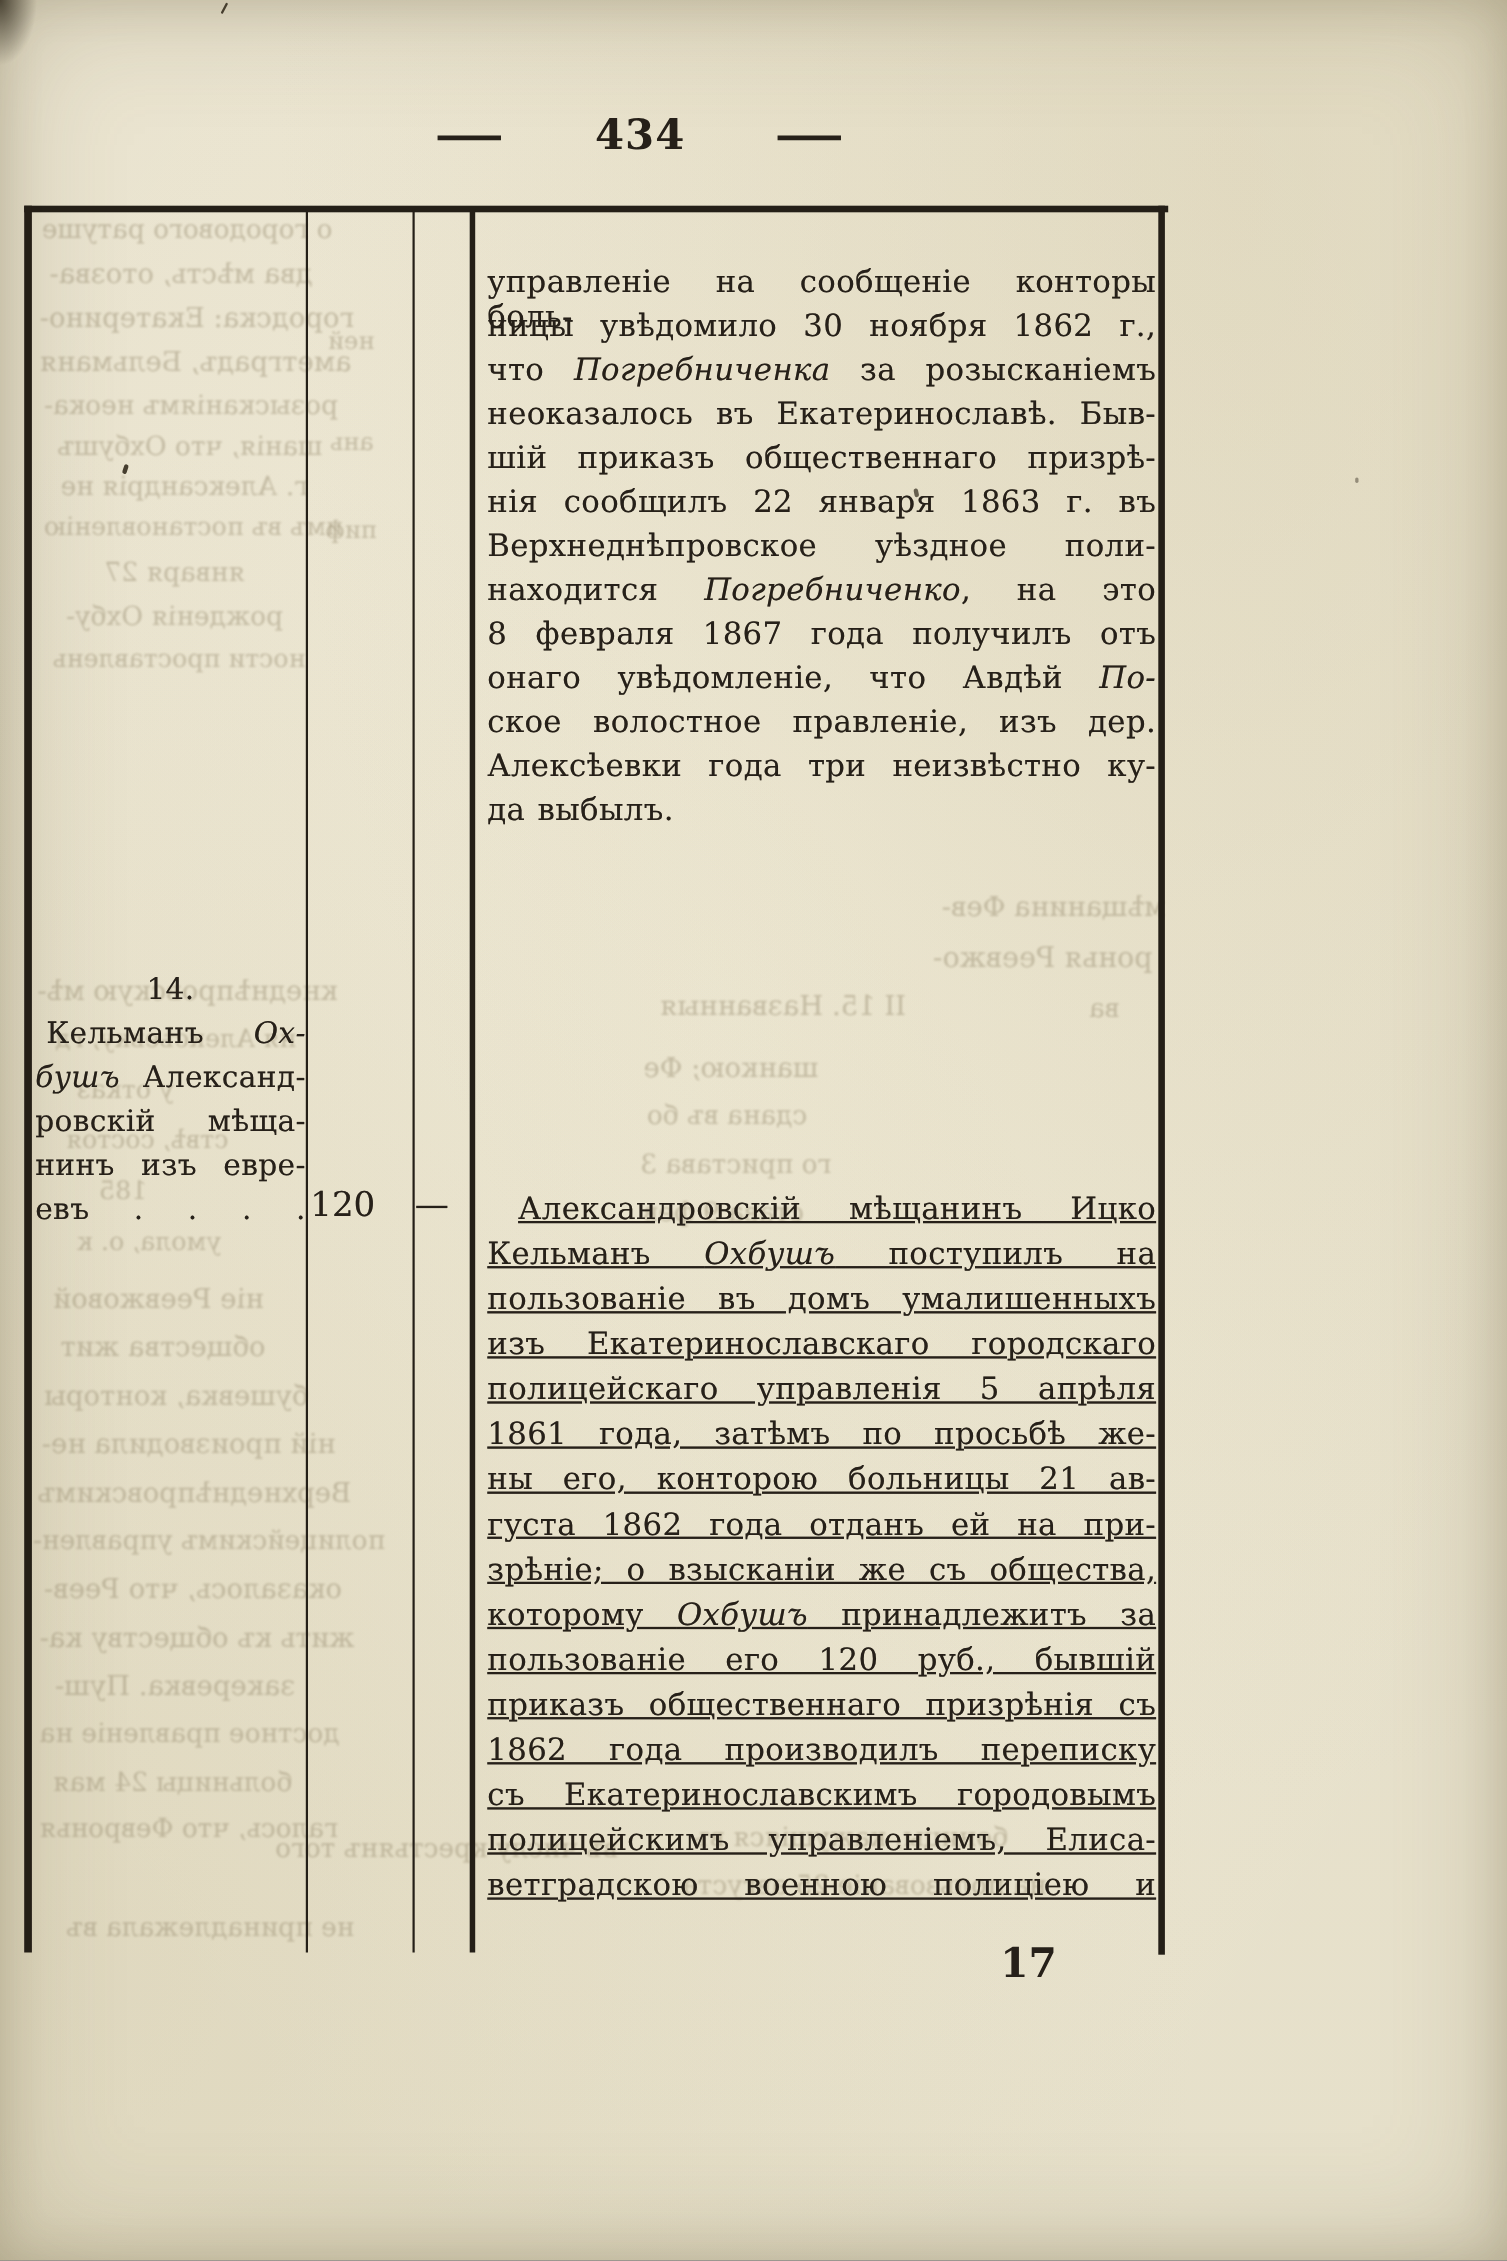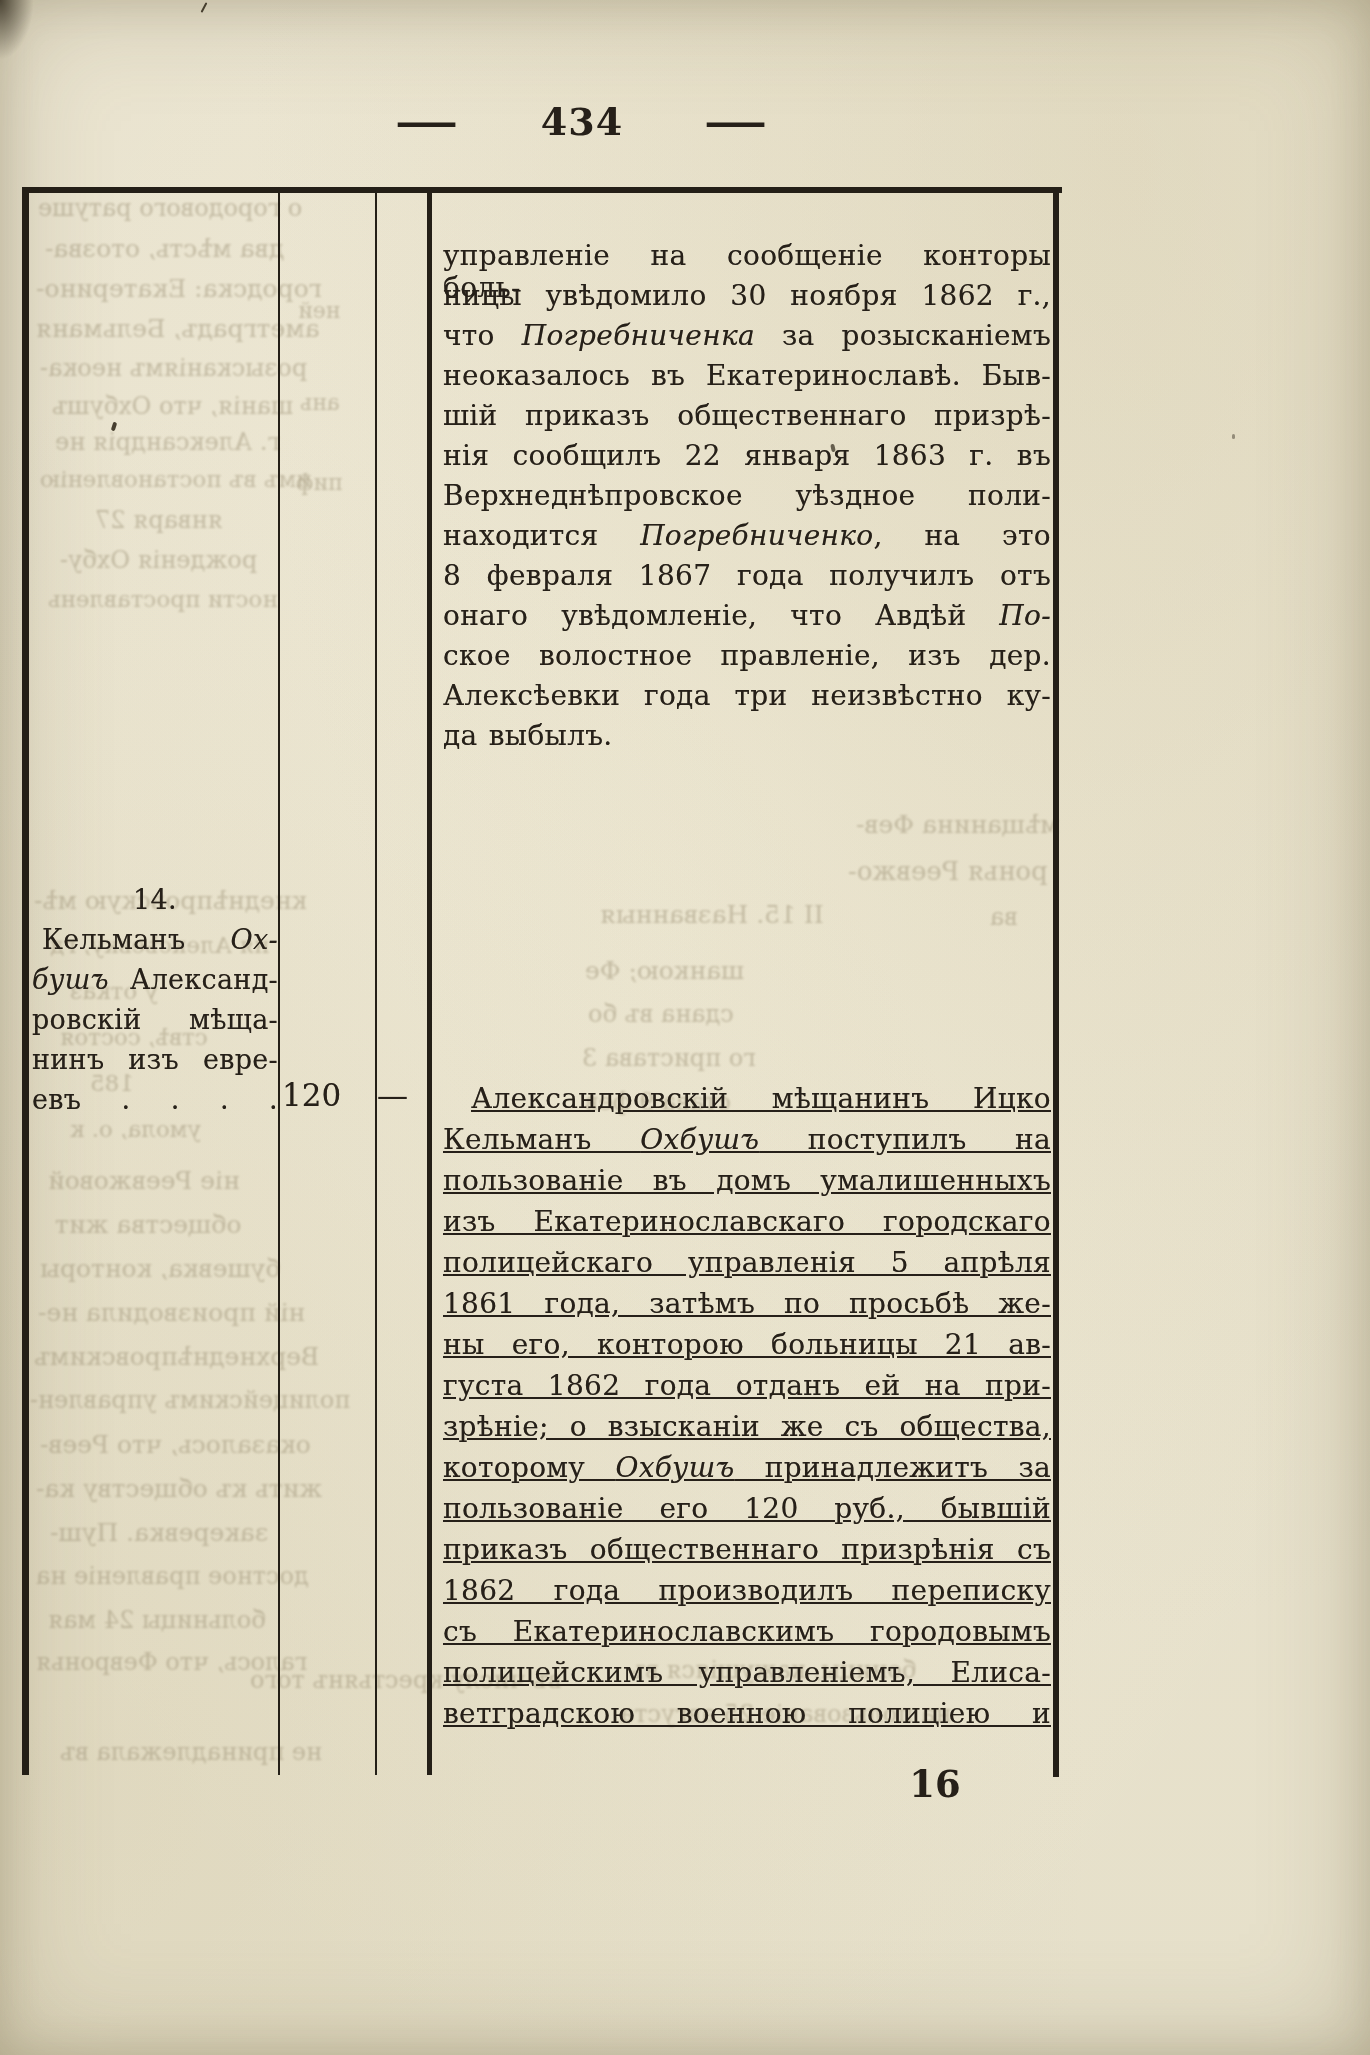--- a/index.html
+++ b/index.html
@@ -153,21 +153,21 @@
       <div class="tline just"><span>зрѣніе; о взысканіи же съ общества,</span></div>
       <div class="tline just"><span>которому </span><span class="it">Охбушъ</span><span> принадлежитъ за</span></div>
       <div class="tline just"><span>пользованіе его 120 руб., бывшій</span></div>
       <div class="tline just"><span>приказъ общественнаго призрѣнія съ</span></div>
       <div class="tline just"><span>1862 года производилъ переписку</span></div>
       <div class="tline just"><span>съ Екатеринославскимъ городовымъ</span></div>
       <div class="tline just"><span>полицейскимъ управленіемъ, Елиса-</span></div>
       <div class="tline just"><span>ветградскою военною полиціею и</span></div>
     </div>
 
-  <div class="signature">16</div>
+  <div class="signature">17</div>
 
   <div class="corner-shadow"></div>
   <div class="speck" style="left:112px;top:422px;width:4px;height:9px;transform:rotate(18deg);"></div>
   <div class="speck" style="left:831px;top:444px;width:4px;height:8px;transform:rotate(-12deg);opacity:.8;"></div>
   <div class="speck" style="left:203px;top:2px;width:2px;height:11px;transform:rotate(28deg);"></div>
   <div class="speck" style="left:1232px;top:434px;width:3px;height:5px;opacity:.5;"></div>
   <div class="vignette"></div>
 
 </div>
 

